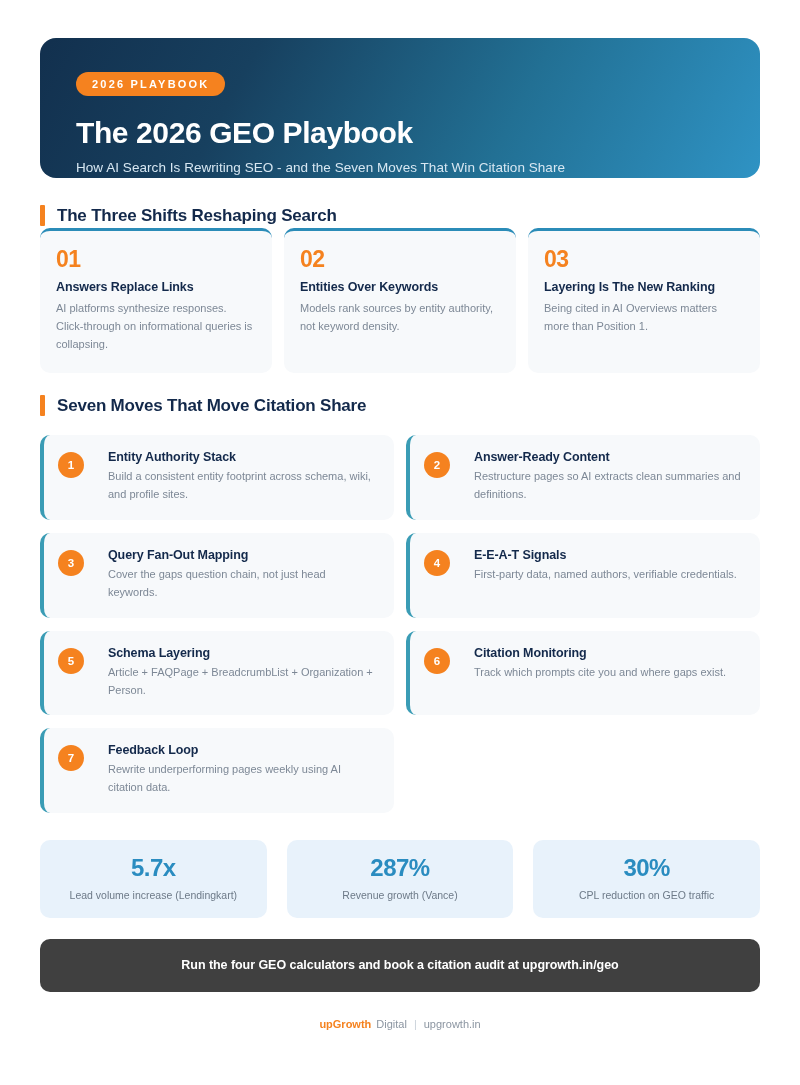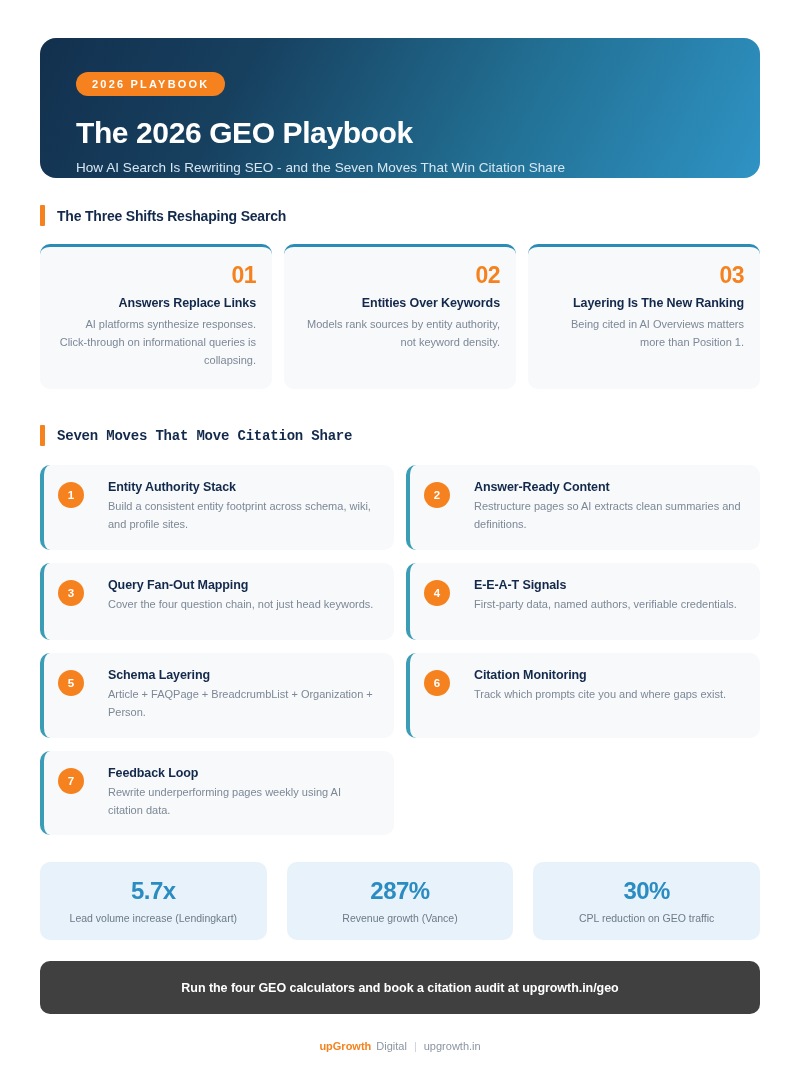--- a/index.html
+++ b/index.html
@@ -64,32 +64,31 @@
   }
   .section-bar {
     width: 5px;
     height: 21px;
     background: #f5821f;
     border-radius: 1px;
     flex: none;
   }
   .section-title {
     color: #13294b;
-    font-size: 14px;
+    font-size: 17px;
     font-weight: bold;
     letter-spacing: -0.2px;
   }
 
   
   .shifts {
     display: grid;
     grid-template-columns: repeat(3, 1fr);
     gap: 12px;
-    margin-top: 18px;
-    text-align: right;
+    margin-top: 2px;
   }
   .shift-card {
     background: #f7f9fb;
     border-top: 3px solid #2b8cb8;
     border-radius: 10px;
     padding: 17px 16px 20px 16px;
     min-height: 136px;
   }
   .shift-num {
     color: #f5821f;
@@ -244,21 +243,21 @@
       <div class="shift-title">Entities Over Keywords</div>
       <div class="shift-desc">Models rank sources by entity authority, not keyword density.</div>
     </div>
     <div class="shift-card">
       <div class="shift-num">03</div>
       <div class="shift-title">Layering Is The New Ranking</div>
       <div class="shift-desc">Being cited in AI Overviews matters more than Position 1.</div>
     </div>
   </div>
 
-  <div class="section-head" style="margin-top:36px;font-family:Liberation Mono, monospace;">
+  <div class="section-head" style="margin-top:22px;">
     <span class="section-bar"></span>
     <span class="section-title">Seven Moves That Move Citation Share</span>
   </div>
 
   <div class="moves">
     <div class="move-card">
       <span class="move-badge">1</span>
       <div class="move-body">
         <div class="move-title">Entity Authority Stack</div>
         <div class="move-desc">Build a consistent entity footprint across schema, wiki, and profile sites.</div>
@@ -268,21 +267,21 @@
       <span class="move-badge">2</span>
       <div class="move-body">
         <div class="move-title">Answer-Ready Content</div>
         <div class="move-desc">Restructure pages so AI extracts clean summaries and definitions.</div>
       </div>
     </div>
     <div class="move-card">
       <span class="move-badge">3</span>
       <div class="move-body">
         <div class="move-title">Query Fan-Out Mapping</div>
-        <div class="move-desc">Cover the four question chain, not just head keywords.</div>
+        <div class="move-desc">Cover the gaps question chain, not just head keywords.</div>
       </div>
     </div>
     <div class="move-card">
       <span class="move-badge">4</span>
       <div class="move-body">
         <div class="move-title">E-E-A-T Signals</div>
         <div class="move-desc">First-party data, named authors, verifiable credentials.</div>
       </div>
     </div>
     <div class="move-card">

